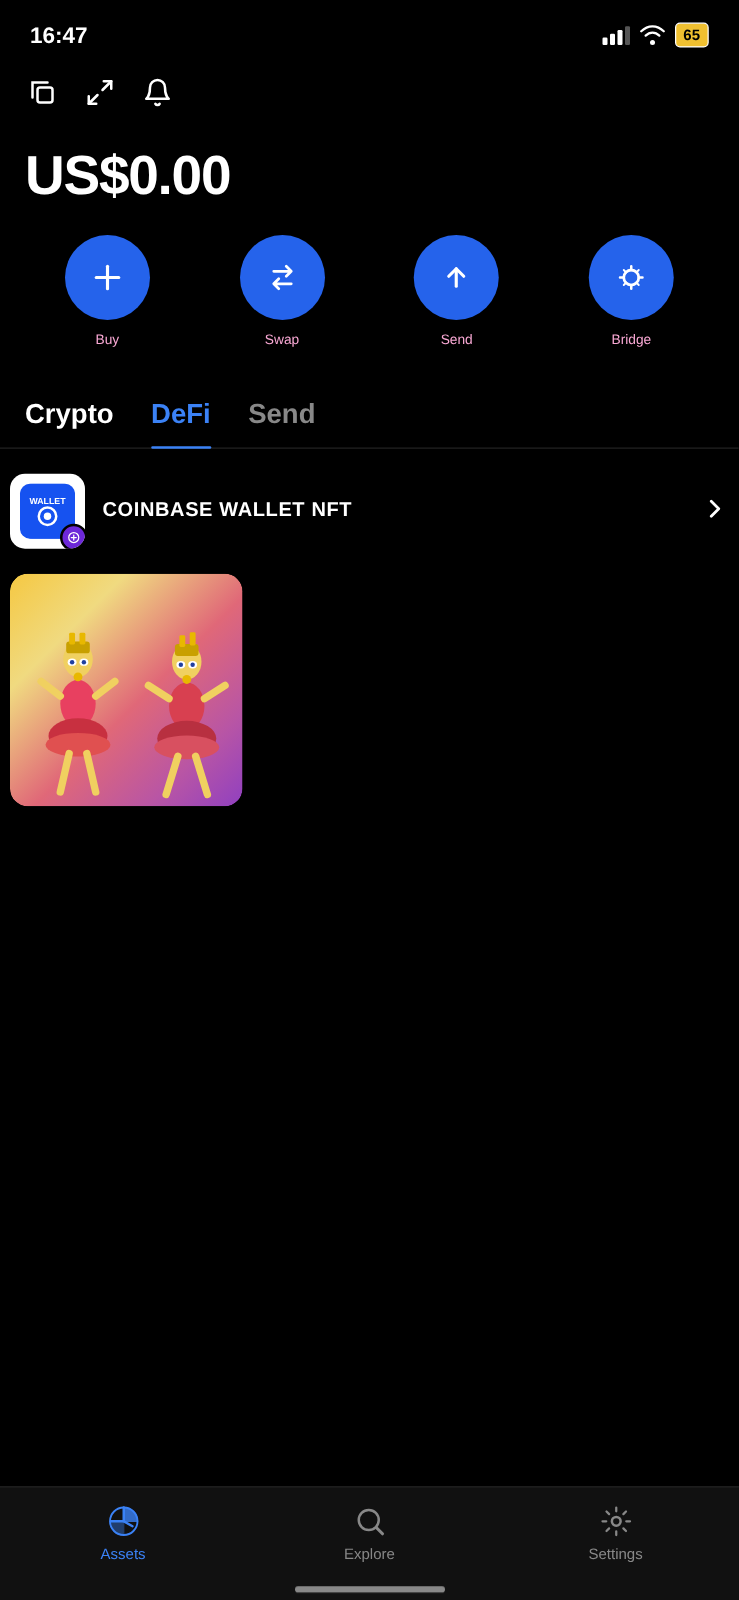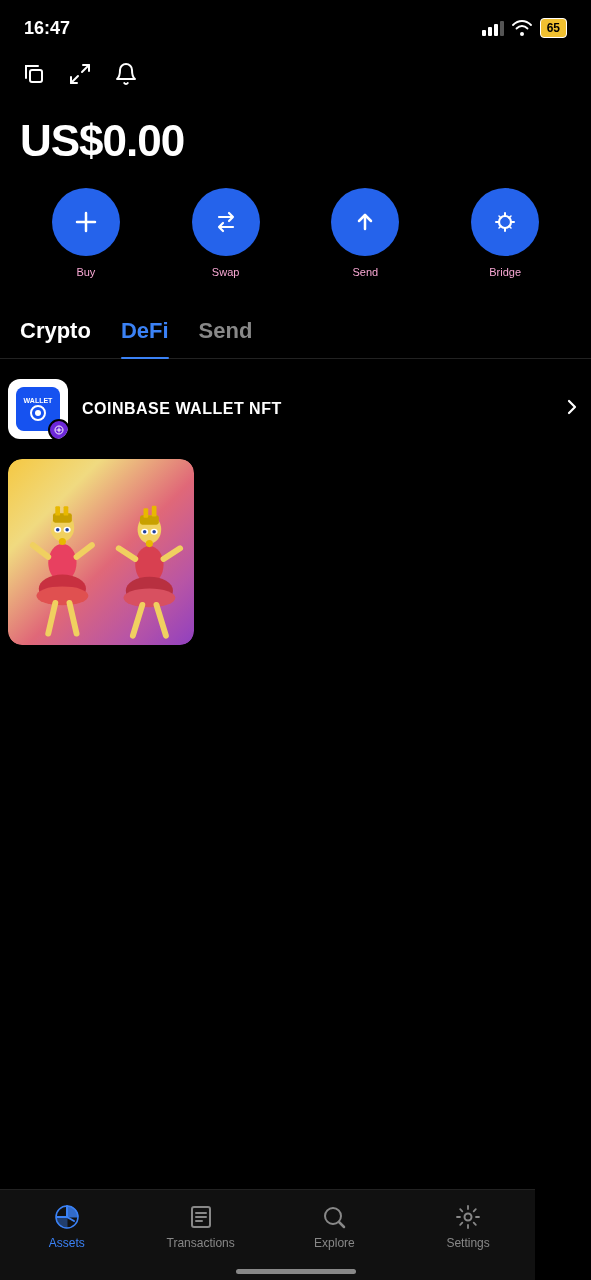--- a/index.html
+++ b/index.html
@@ -231,21 +231,21 @@
       overflow: hidden;
       aspect-ratio: 1;
       cursor: pointer;
     }
 
     
     .bottom-nav {
       position: fixed;
       bottom: 0;
       left: 0;
-      width: 535px;
+      width: 591px;
       background: #111;
       border-top: 1px solid #222;
       display: flex;
       justify-content: space-around;
       padding: 12px 0 30px;
     }
     .nav-item {
       display: flex;
       flex-direction: column;
       align-items: center;
@@ -499,31 +499,20 @@
         <path d="M14 14m-11 0a11 11 0 1 0 22 0 11 11 0 1 0-22 0" fill="none" stroke="#3b82f6" stroke-width="1.5"></path>
         <path d="M14 3v11l7 4" stroke="#3b82f6" stroke-width="2" stroke-linecap="round"></path>
         <path d="M14 14L3 14" stroke="#3b82f6" stroke-width="2"></path>
         <path d="M14 3A11 11 0 0 1 25 14H14V3z" fill="#3b82f6" opacity="0.8"></path>
         <path d="M14 14L3 14A11 11 0 0 0 14 25V14z" fill="#3b82f6" opacity="0.4"></path>
       </svg>
     </div>
     <span class="nav-label" style="color:#3b82f6;font-size:12px">Assets</span>
   </div>
 
-  <div class="nav-item">
-    <div class="nav-icon">
-      <svg width="26" height="26" viewBox="0 0 26 26" fill="none">
-        <rect x="4" y="3" width="18" height="20" rx="2" stroke="#888" stroke-width="2"></rect>
-        <line x1="8" y1="9" x2="18" y2="9" stroke="#888" stroke-width="2" stroke-linecap="round"></line>
-        <line x1="8" y1="13" x2="18" y2="13" stroke="#888" stroke-width="2" stroke-linecap="round"></line>
-        <line x1="8" y1="17" x2="14" y2="17" stroke="#888" stroke-width="2" stroke-linecap="round"></line>
-      </svg>
-    </div>
-    <span class="nav-label">Transactions</span>
-  </div>
 
 
   <div class="nav-item">
     <div class="nav-icon">
       <svg width="26" height="26" viewBox="0 0 26 26" fill="none">
         <circle cx="12" cy="12" r="8" stroke="#888" stroke-width="2"></circle>
         <line x1="18" y1="18" x2="23" y2="23" stroke="#888" stroke-width="2.5" stroke-linecap="round"></line>
       </svg>
     </div>
     <span class="nav-label">Explore</span>

